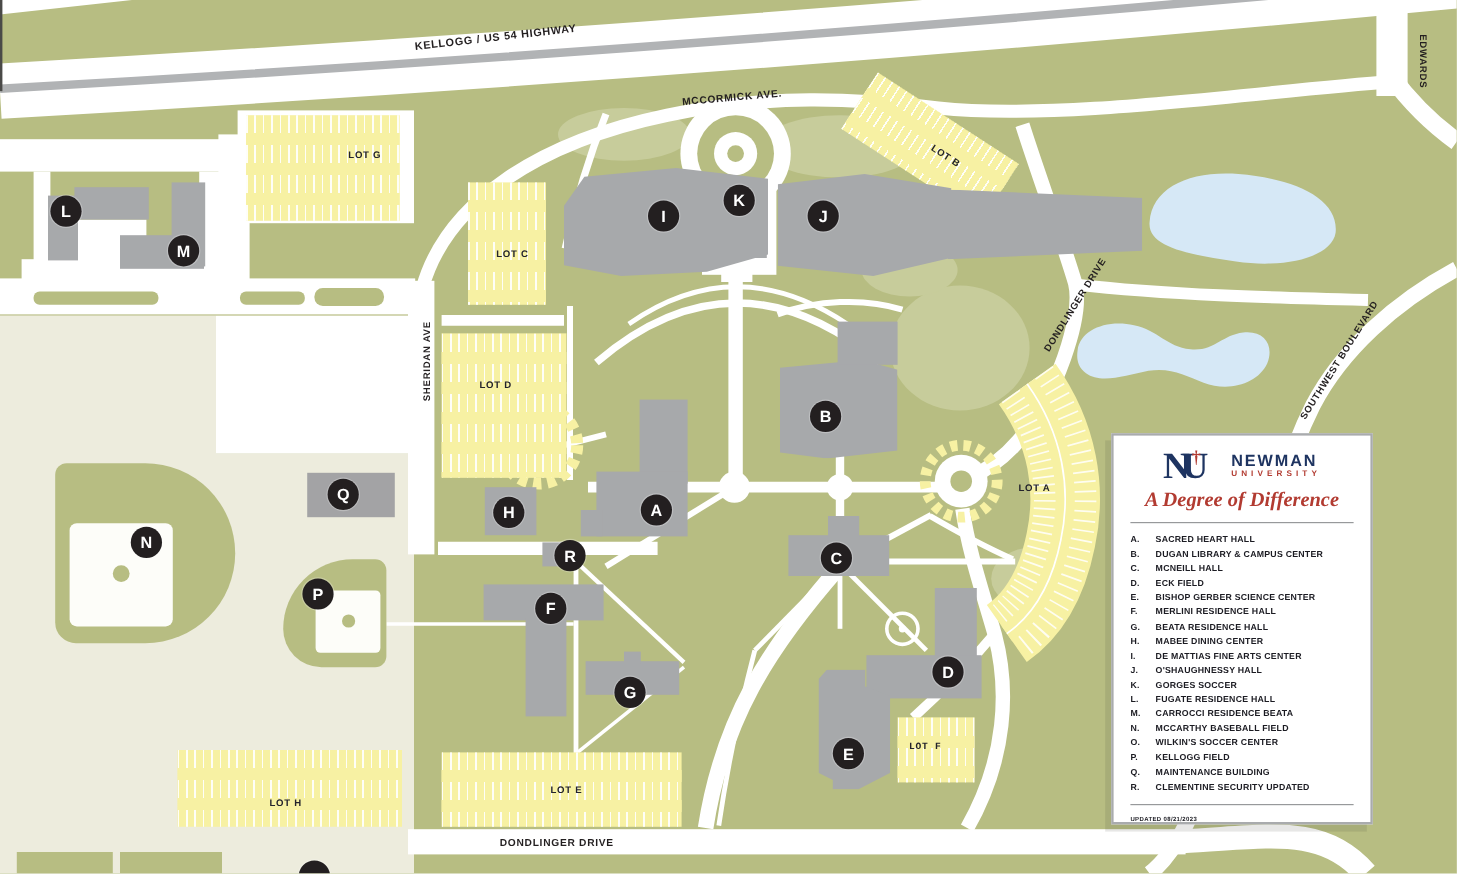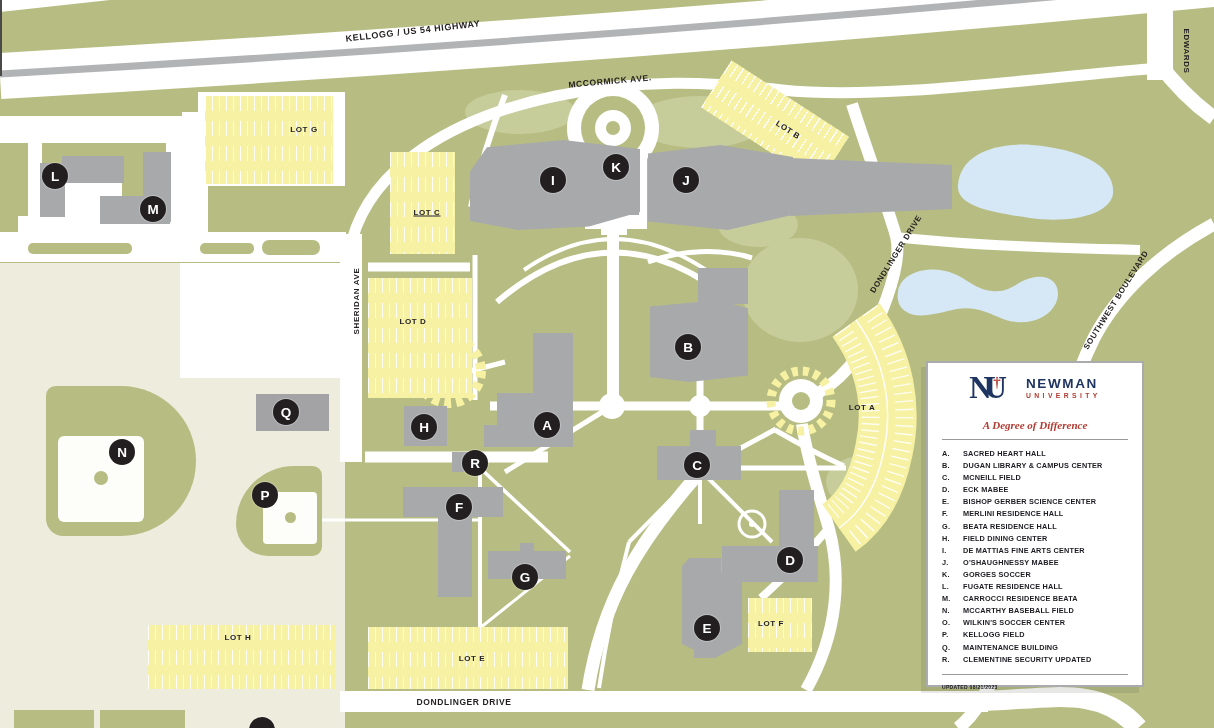--- a/index.html
+++ b/index.html
@@ -39,21 +39,21 @@
     box-shadow:-5px 6px 0 rgba(60,60,50,.12);}
   .logo-row{display:flex;align-items:center;justify-content:center;gap:19px;}
   .monogram{position:relative;font-family:"Liberation Serif",serif;font-weight:bold;
     font-size:31px;color:#1e3461;line-height:30px;}
   .mg-u{margin-left:-7px;}
   .mg-cross{position:absolute;left:24px;top:-6px;font-size:15px;color:#b23b31;font-weight:bold;}
   .logo-text{display:flex;flex-direction:column;align-items:flex-start;}
   .logo-name{font-size:13.5px;font-weight:bold;color:#1e3461;letter-spacing:1.6px;line-height:13px;}
   .logo-sub{font-size:6.8px;font-weight:bold;color:#b23b31;letter-spacing:3.4px;margin-top:2px;}
   .tagline{font-family:"Liberation Serif",serif;font-style:italic;font-weight:bold;
-    font-size:11px;color:#b23b31;text-align:center;margin-top:16px;}
+    font-size:17px;color:#b23b31;text-align:center;margin-top:4px;}
   .lg-rule{border:none;border-top:1px solid #97999b;margin:8px 0 9px 0;}
   .lg-rule2{margin-top:10px;}
   .lg-row{display:flex;margin-bottom:3.1px;}
   .lg-letter{width:21px;flex:none;font-size:7.3px;font-weight:bold;color:#1b1b22;letter-spacing:.2px;}
   .lg-name{font-size:7.3px;font-weight:bold;color:#1b1b22;letter-spacing:.2px;white-space:nowrap;}
   .lg-updated{font-size:5px;font-weight:bold;color:#1b1b22;letter-spacing:.3px;margin-top:5px;}
 </style>
 </head>
 <body>
 
@@ -219,27 +219,27 @@
   <div class="bld" style="left:520px;top:543px;width:14px;height:10px;"></div>
 
   <div class="bld" style="left:779px;top:490px;width:35px;height:58px;"></div>
   <div class="bld" style="left:722px;top:546px;width:96px;height:36px;"></div>
 
   <div class="bld" style="left:682px;top:558px;width:60px;height:100px;clip-path:polygon(12% 0,65% 0,65% 14%,100% 22%,100% 86%,55% 100%,20% 100%,20% 92%,0 86%,0 8%);"></div>
 
   <div class="bld q" style="left:256px;top:394px;width:73px;height:37px;"></div>
 
   <div class="lot-label" style="left:304px;top:129px;">LOT G</div>
-  <div class="lot-label" style="left:427px;top:212px;text-decoration:underline;">LOT C</div>
+  <div class="lot-label" style="left:427px;top:212px;">LOT C</div>
   <div class="lot-label" style="left:413px;top:321px;">LOT D</div>
   <div class="lot-label" style="left:788px;top:130px;transform:translate(-50%,-50%) rotate(33deg);">LOT B</div>
   <div class="lot-label" style="left:862px;top:407px;">LOT A</div>
   <div class="lot-label" style="left:472px;top:658px;">LOT E</div>
-  <div class="lot-label" style="left:771px;top:623px;">LOT F</div>
-  <div class="lot-label" style="left:238px;top:637px;">LOT H</div>
+  <div class="lot-label" style="left:771px;top:623px;font-family:Liberation Mono, monospace;">LOT F</div>
+  <div class="lot-label" style="left:238px;top:669px;">LOT H</div>
 
   <div class="rlabel" style="left:413px;top:31px;font-size:9px;transform:translate(-50%,-50%) rotate(-6.5deg);">KELLOGG / US 54 HIGHWAY</div>
   <div class="rlabel" style="left:610px;top:81px;font-size:8.5px;transform:translate(-50%,-50%) rotate(-5deg);">MCCORMICK AVE.</div>
   <div class="rlabel" style="left:356px;top:301px;font-size:8px;transform:translate(-50%,-50%) rotate(-90deg);">SHERIDAN AVE</div>
   <div class="rlabel" style="left:1186px;top:51px;font-size:8px;transform:translate(-50%,-50%) rotate(90deg);">EDWARDS</div>
   <div class="rlabel" style="left:896px;top:254px;font-size:8px;transform:translate(-50%,-50%) rotate(-58deg);">DONDLINGER DRIVE</div>
   <div class="rlabel" style="left:1116px;top:300px;font-size:8px;transform:translate(-50%,-50%) rotate(-58deg);">SOUTHWEST BOULEVARD</div>
   <div class="rlabel" style="left:464px;top:702px;font-size:8.5px;transform:translate(-50%,-50%);">DONDLINGER DRIVE</div>
 
   <div class="marker" style="left:547px;top:425px;">
@@ -312,49 +312,49 @@
       <div class="lg-row">
           <span class="lg-letter">A.</span>
           <span class="lg-name">SACRED HEART HALL</span>
         </div>
       <div class="lg-row">
           <span class="lg-letter">B.</span>
           <span class="lg-name">DUGAN LIBRARY &amp; CAMPUS CENTER</span>
         </div>
       <div class="lg-row">
           <span class="lg-letter">C.</span>
-          <span class="lg-name">MCNEILL FIELD</span>
+          <span class="lg-name">MCNEILL HALL</span>
         </div>
       <div class="lg-row">
           <span class="lg-letter">D.</span>
-          <span class="lg-name">ECK MABEE</span>
+          <span class="lg-name">ECK FIELD</span>
         </div>
       <div class="lg-row">
           <span class="lg-letter">E.</span>
           <span class="lg-name">BISHOP GERBER SCIENCE CENTER</span>
         </div>
       <div class="lg-row">
           <span class="lg-letter">F.</span>
           <span class="lg-name">MERLINI RESIDENCE HALL</span>
         </div>
       <div class="lg-row">
           <span class="lg-letter">G.</span>
           <span class="lg-name">BEATA RESIDENCE HALL</span>
         </div>
       <div class="lg-row">
           <span class="lg-letter">H.</span>
-          <span class="lg-name">FIELD DINING CENTER</span>
+          <span class="lg-name">MABEE DINING CENTER</span>
         </div>
       <div class="lg-row">
           <span class="lg-letter">I.</span>
           <span class="lg-name">DE MATTIAS FINE ARTS CENTER</span>
         </div>
       <div class="lg-row">
           <span class="lg-letter">J.</span>
-          <span class="lg-name">O'SHAUGHNESSY MABEE</span>
+          <span class="lg-name">O'SHAUGHNESSY HALL</span>
         </div>
       <div class="lg-row">
           <span class="lg-letter">K.</span>
           <span class="lg-name">GORGES SOCCER</span>
         </div>
       <div class="lg-row">
           <span class="lg-letter">L.</span>
           <span class="lg-name">FUGATE RESIDENCE HALL</span>
         </div>
       <div class="lg-row">

